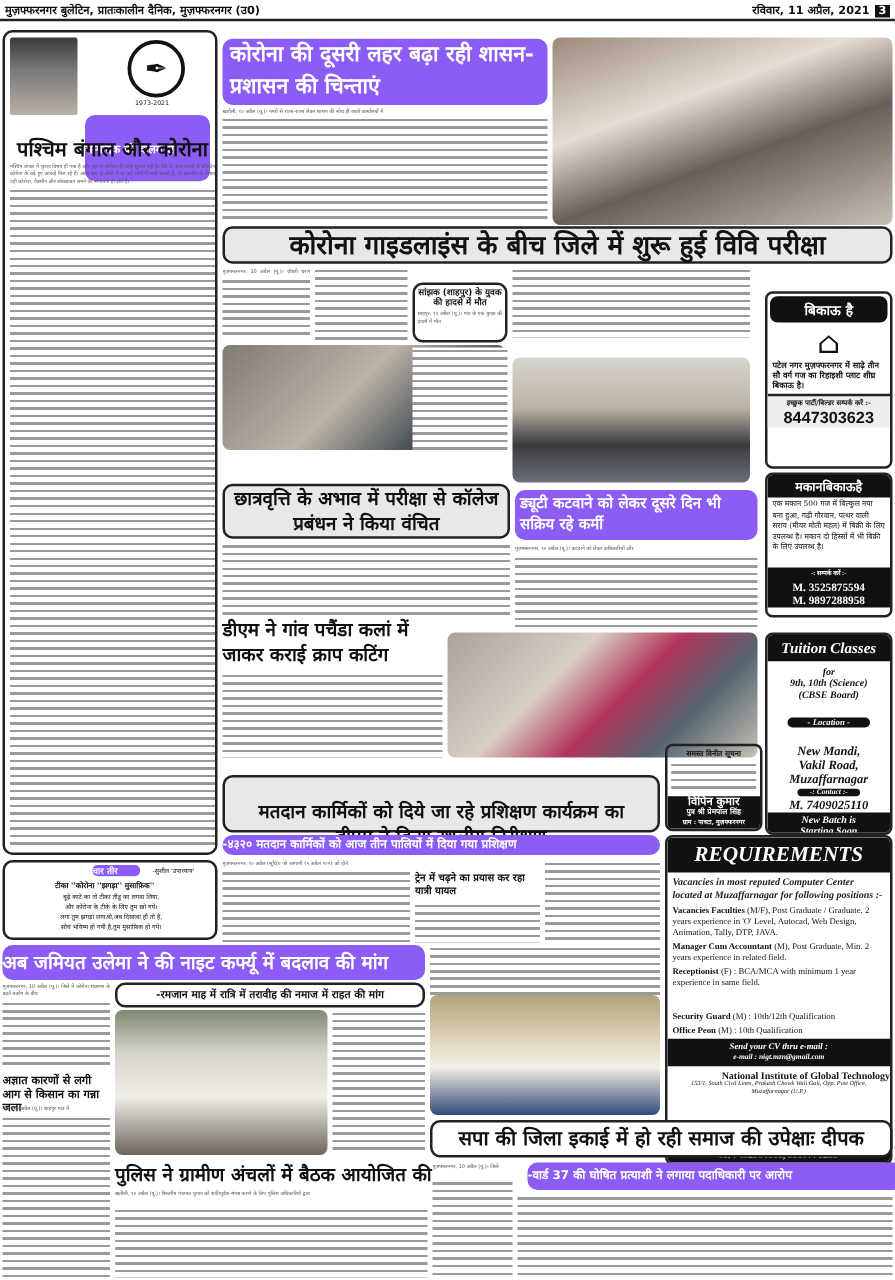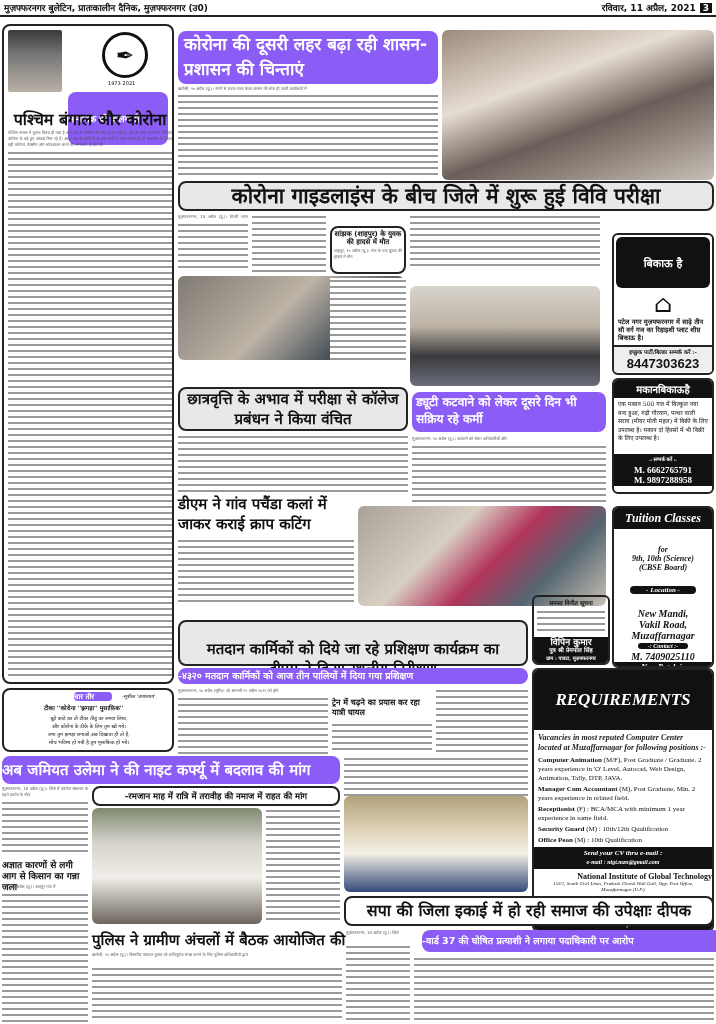--- a/index.html
+++ b/index.html
@@ -51,40 +51,40 @@
 <div class="abs photo" style="left:178px;top:276px;width:226px;height:84px;background:linear-gradient(135deg,#7f7a73,#bdb3a6 45%,#465058 75%,#a39c90)"></div>
 <div class="abs box" style="left:330px;top:226px;width:76px;height:48px;padding:2px">
   <div style="font-size:7px;font-weight:bold;text-align:center;line-height:8px">सांझक (शाहपुर) के युवक की हादसे में मौत</div>
   <div class="txt" style="height:12px;margin-top:2px">शाहपुर, १० अप्रैल (यू.)। गांव के एक युवक की हादसे में मौत</div>
 </div>
 <div class="abs lines" style="left:330px;top:278px;width:76px;height:82px"></div>
 <div class="abs lines" style="left:410px;top:214px;width:190px;height:56px"></div>
 <div class="abs photo" style="left:410px;top:286px;width:190px;height:100px;background:linear-gradient(180deg,#d8d4cc,#bcb3a5 40%,#3b3a3d 70%,#6a6e7a)"></div>
 
 <div class="abs ad" style="left:612px;top:233px;width:102px;height:142px">
-  <div class="adhead" style="font-size:11px;padding:18px;border-radius:6px;margin:2px">बिकाऊ है</div>
+  <div class="adhead" style="font-size:11px;padding:3px;border-radius:6px;margin:2px">बिकाऊ है</div>
   <div style="text-align:center;font-size:24px;line-height:28px">⌂</div>
   <div style="font-size:6.5px;line-height:8px;padding:0 4px;font-weight:bold">पटेल नगर मुज़फ्फरनगर में साढ़े तीन सौ वर्ग गज का रिहाइशी प्लाट शीघ्र बिकाऊ है।</div>
   <div style="border-top:2px solid #222;margin-top:3px;background:#eee;text-align:center;padding:1px">
     <div style="font-size:5.5px;font-weight:bold">इच्छुक पार्टी/बिल्डर सम्पर्क करें :-</div>
     <div style="font-family:'Liberation Sans',sans-serif;font-size:13px;font-weight:bold">8447303623</div>
   </div>
 </div>
 <div class="abs ad" style="left:612px;top:378px;width:102px;height:116px">
   <div class="adhead" style="font-size:10px;padding:2px">मकानबिकाऊहै</div>
   <div style="font-size:6px;line-height:8.5px;padding:2px 4px;height:56px;overflow:hidden">एक मकान 500 गज में बिल्कुल नया बना हुआ, गढ़ी गौरवान, पत्थर वाली सराय (मीयर मोती महल) में बिक्री के लिए उपलब्ध है। मकान दो हिस्सों में भी बिक्री के लिए उपलब्ध है।</div>
   <div class="adhead ser" style="font-size:9px;line-height:10px;padding:1px">
     <div style="font-size:5px">-: सम्पर्क करें :-</div>
-    <div>M. 6662765791</div>
+    <div>M. 3525875594</div>
     <div>M. 9897288958</div>
   </div>
 </div>
 <div class="abs ad ser" style="left:612px;top:506px;width:102px;height:162px;text-align:center;font-style:italic;font-weight:bold">
   <div class="adhead" style="font-size:12px;padding:3px">Tuition Classes</div>
-  <div style="font-size:8px;margin-top:16px">for</div>
+  <div style="font-size:8px;margin-top:4px">for</div>
   <div style="font-size:8px">9th, 10th (Science)</div>
   <div style="font-size:8px">(CBSE Board)</div>
   <div class="adhead" style="font-size:7px;border-radius:8px;margin:14px 16px">- Location -</div>
   <div style="font-size:10px;line-height:11px">New Mandi,</div>
   <div style="font-size:10px;line-height:11px">Vakil Road,</div>
   <div style="font-size:10px;line-height:11px">Muzaffarnagar</div>
   <div class="adhead" style="font-size:6px;border-radius:8px;margin:2px 24px">-: Contact :-</div>
   <div style="font-size:10px">M. 7409025110</div>
   <div class="adhead" style="font-size:8px;line-height:9px;padding:1px">
     <div>New Batch is</div>
@@ -113,26 +113,26 @@
 
 <div class="abs greyhead" style="left:178px;top:620px;width:350px;height:46px;font-size:15px;line-height:20px;padding:17px">मतदान कार्मिकों को दिये जा रहे प्रशिक्षण कार्यक्रम का डीएम ने किया स्थलीय निरीक्षण</div>
 <div class="abs blackhead" style="left:178px;top:668px;width:350px;height:16px;font-size:9.5px;line-height:16px;white-space:nowrap">-४३२० मतदान कार्मिकों को आज तीन पालियों में दिया गया प्रशिक्षण</div>
 <div class="abs txt" style="left:178px;top:688px;width:150px;height:6px">मुज़फ्फरनगर, १० अप्रैल (सूचि)। जो आगामी १५ अप्रैल २०२१ को होने</div>
 <div class="abs lines" style="left:178px;top:696px;width:150px;height:58px"></div>
 <div class="abs" style="left:332px;top:698px;width:100px;font-size:8px;font-weight:bold;text-align:left;line-height:10px">ट्रेन में चढ़ने का प्रयास कर रहा यात्री घायल</div>
 <div class="abs lines" style="left:332px;top:722px;width:100px;height:32px"></div>
 <div class="abs lines" style="left:436px;top:688px;width:92px;height:66px"></div>
 
 <div class="abs ad ser" style="left:532px;top:668px;width:182px;height:264px">
-  <div class="adhead" style="font-size:17px;font-style:italic;padding:20px">REQUIREMENTS</div>
+  <div class="adhead" style="font-size:17px;font-style:italic;padding:4px">REQUIREMENTS</div>
   <div style="font-size:8px;font-weight:bold;font-style:italic;padding:3px 4px;line-height:10px;color:#222">Vacancies in most reputed Computer Center located at Muzaffarnagar for following positions :-</div>
   <div style="padding:0 4px;font-size:7px;line-height:9px">
-    <div style="margin-bottom:2px"><b>Computer Animation</b> <span>(M/F),</span> <span>Post Graduate / Graduate. 2 years experience in 'O' Level, Autocad, Web Design, Animation, Tally, DTP, JAVA.</span></div>
+    <div style="margin-bottom:2px"><b>Vacancies Faculties</b> <span>(M/F),</span> <span>Post Graduate / Graduate. 2 years experience in 'O' Level, Autocad, Web Design, Animation, Tally, DTP, JAVA.</span></div>
     <div style="margin-bottom:2px"><b>Manager Cum Accountant</b> <span>(M),</span> <span>Post Graduate, Min. 2 years experience in related field.</span></div>
-    <div style="margin-bottom:2px"><b>Receptionist</b> <span>(F) :</span> <span>BCA/MCA with minimum 1 year experience in same field.</span></div>
+    <div style="margin-bottom:18px"><b>Receptionist</b> <span>(F) :</span> <span>BCA/MCA with minimum 1 year experience in same field.</span></div>
     <div style="margin-bottom:2px"><b>Security Guard</b> <span>(M) :</span> <span>10th/12th Qualification</span></div>
     <div style="margin-bottom:2px"><b>Office Peon</b> <span>(M) :</span> <span>10th Qualification</span></div>
   </div>
   <div class="adhead" style="font-style:italic;font-size:7px;line-height:9px;padding:2px">
     <div>Send your CV thru e-mail :</div>
     <div style="font-size:6px">e-mail : nigt.mzn@gmail.com</div>
   </div>
   <div style="font-size:8px;font-weight:bold;text-align:right;margin-top:3px">National Institute of Global Technology</div>
   <div style="font-size:5px;font-style:italic;text-align:center;padding:0 8px;line-height:6px">153/1, South Civil Lines, Prakash Chowk Wali Gali, Opp. Post Office, Muzaffarnagar (U.P.)</div>
   <div class="adhead" style="font-size:8px;font-style:italic;padding:2px;position:absolute;bottom:0;left:0;right:0">M. 7452904006, 9997771235</div>

